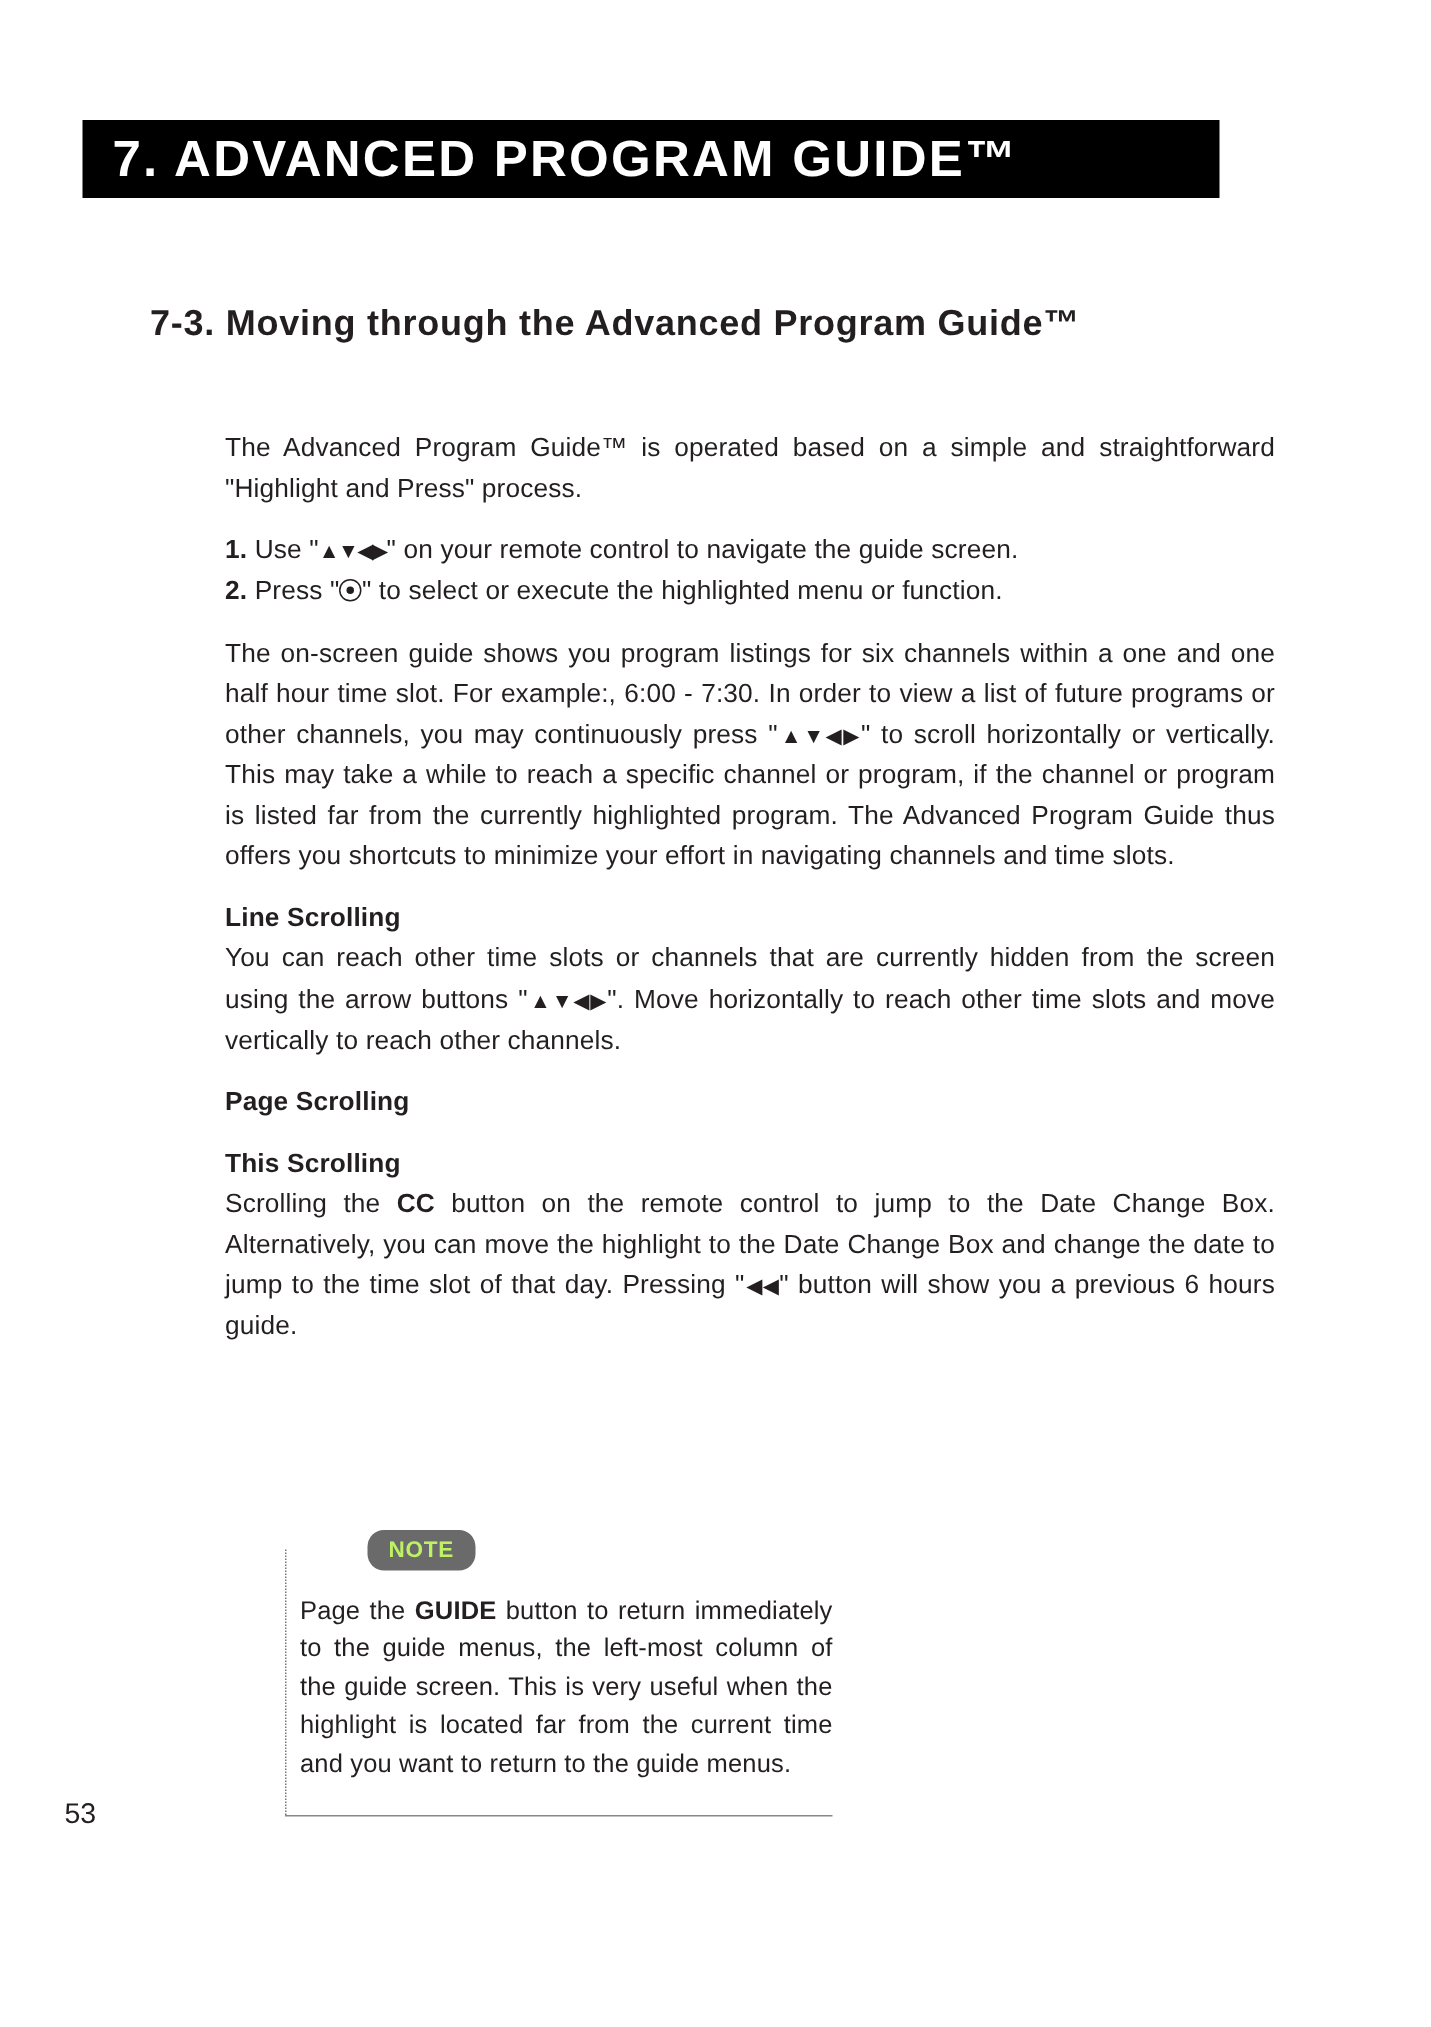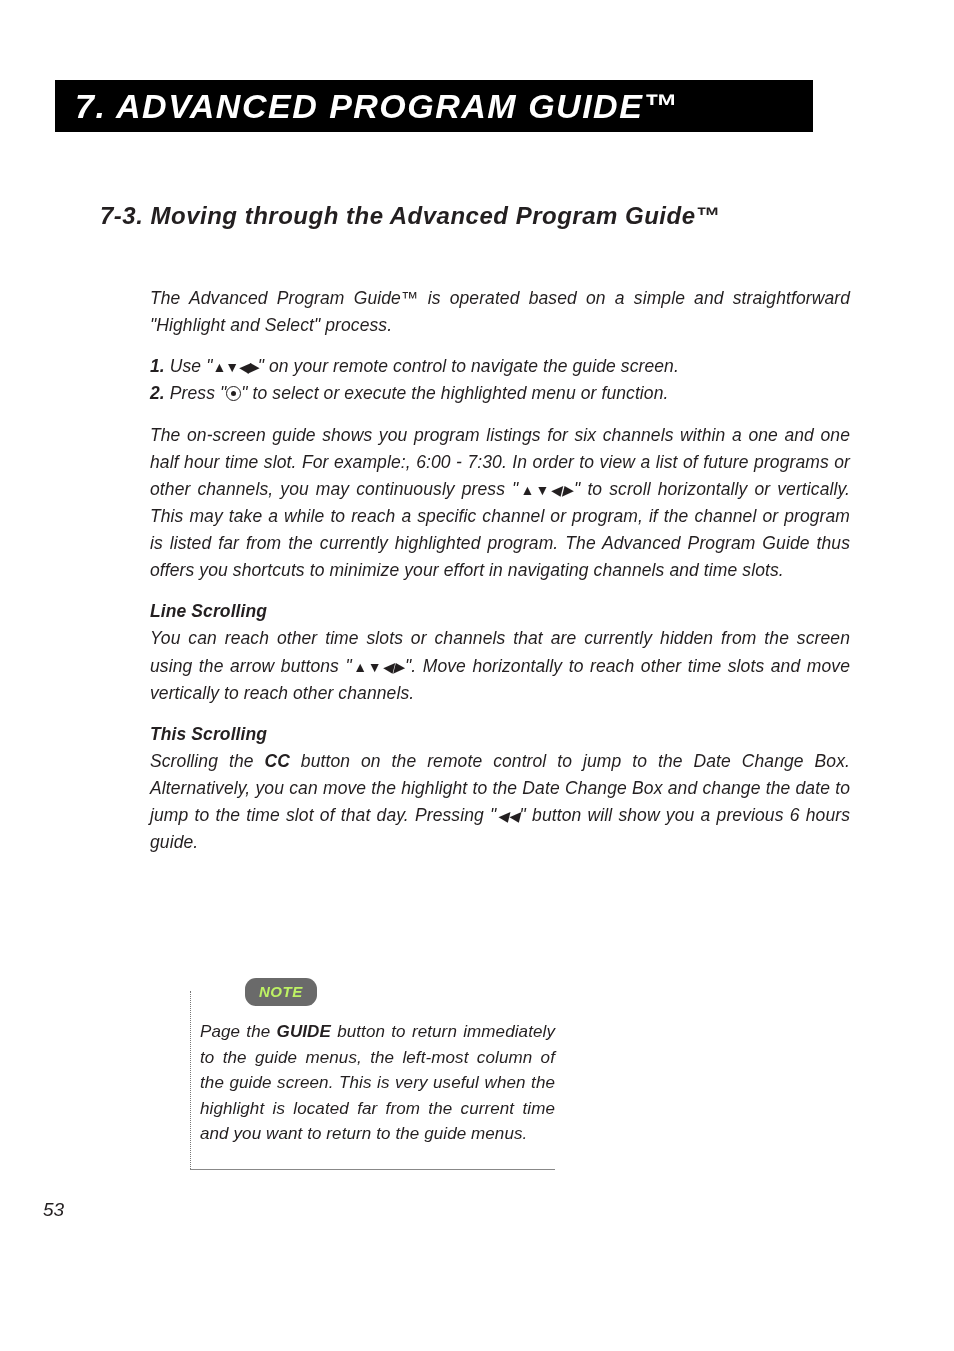--- a/index.html
+++ b/index.html
@@ -9,21 +9,20 @@
     width: 954px;
     font-family: "Helvetica Neue", Helvetica, Arial, sans-serif;
     color: #231f20;
   }
   .page {
     width: 868px;
     min-height: 1351px;
     padding: 80px 55px 40px 55px;
     box-sizing: border-box;
     position: relative;
-    font-style: italic;
   }
   .chapter-bar {
     background: #000;
     color: #fff;
     font-weight: 700;
     font-family: "Arial Narrow", "Helvetica Condensed", Arial, sans-serif;
     font-stretch: condensed;
     letter-spacing: 1.5px;
     font-size: 34px;
     line-height: 1;
@@ -125,39 +124,40 @@
     <span>7. ADVANCED PROGRAM GUIDE™</span>
   </div>
 
   <div class="section-title">
     <span>7-3. Moving through the Advanced Program Guide™</span>
   </div>
 
   <div class="body-col">
 
     <p>
-      <span>The Advanced Program Guide™ is operated based on a simple and straightforward "Highlight and Select" process.</span>
+      <span>The Advanced Program Guide™ is operated based on a simple and straightforward "Highlight and Press" process.</span>
     </p>
 
     <p class="tight">
       <span class="num">1.</span><span> Use  "</span><span class="arrows">▲▼◀▶</span><span>" on your remote control to navigate the guide screen.</span>
     </p>
     <p>
       <span class="num">2.</span><span> Press "</span><span class="circle-dot"></span><span>" to select or execute the highlighted menu or function.</span>
     </p>
 
     <p>
       <span>The on-screen guide shows you program listings for six channels within a one and one half hour time slot. For example:, 6:00 - 7:30.  In order to view a list of future programs or other channels, you may continuously press "</span><span class="arrows">▲▼◀▶</span><span>" to scroll horizontally or vertically. This may take a while to reach a specific channel or program, if the channel or program is listed far from the currently highlighted program.  The Advanced Program Guide thus offers you shortcuts to minimize your effort in navigating channels and time slots.</span>
     </p>
 
     <p class="sub-heading">Line Scrolling</p>
     <p>
       <span>You can reach other time slots or channels that are currently hidden from the screen using the arrow buttons "</span><span class="arrows">▲▼◀▶</span><span>".  Move horizontally to reach other time slots and  move vertically to reach other channels.</span>
     </p>
 
+    <p class="sub-heading">Page Scrolling</p>
 
     <p class="sub-heading">This Scrolling</p>
     <p>
       <span>Scrolling the </span><span class="bold">CC</span><span> button on the remote control to jump to the Date Change Box. Alternatively, you can move the highlight to the Date Change Box and change the date to jump to the time slot of that day. Pressing "</span><span class="arrows">◀◀</span><span>" button will show you a previous 6 hours guide.</span>
     </p>
 
     <div class="note-box">
       <span class="rule-left"></span>
       <div class="note-pill">
         <span>NOTE</span>

